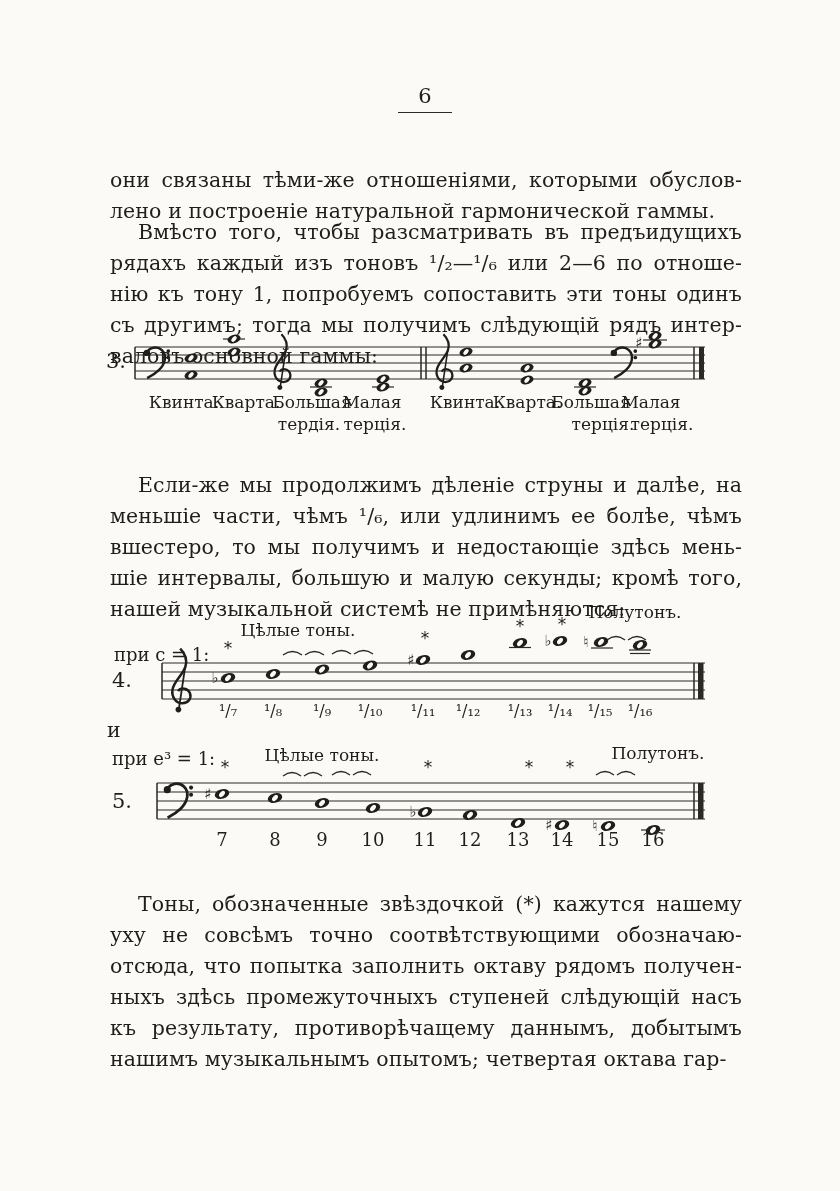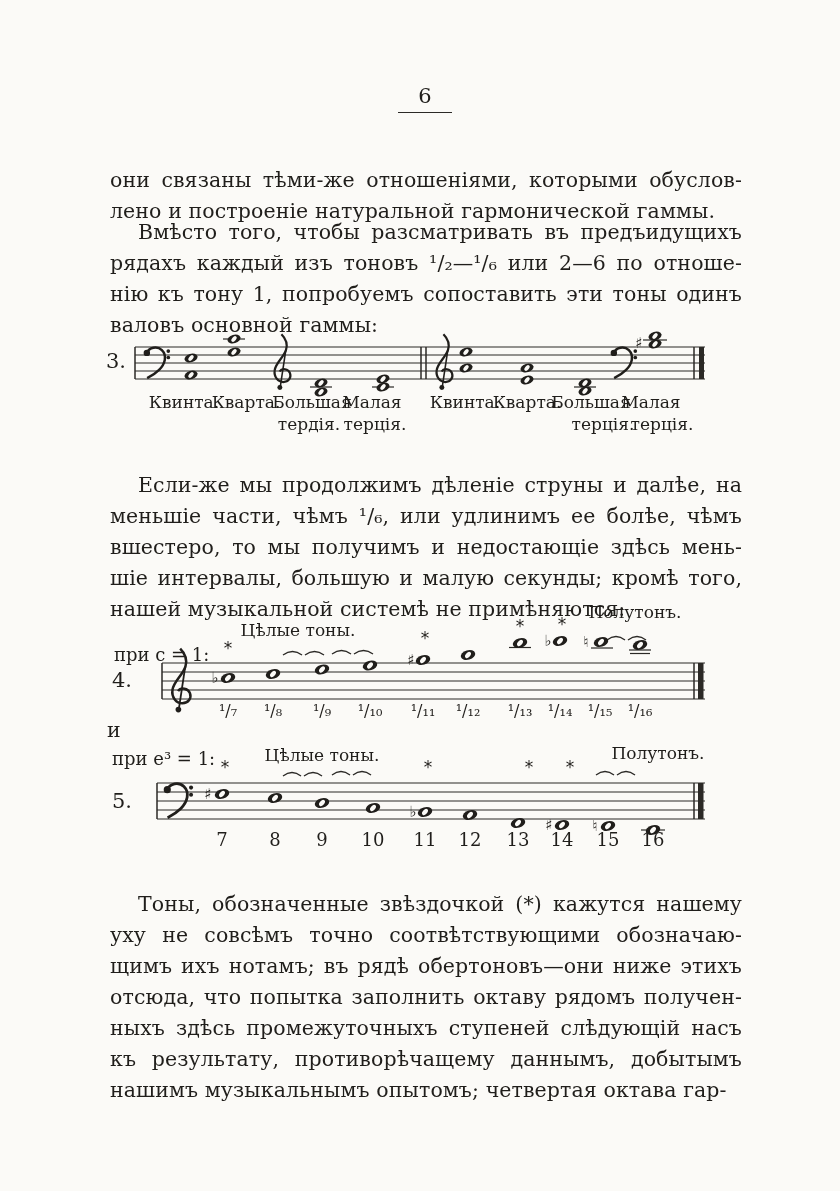--- a/index.html
+++ b/index.html
@@ -64,20 +64,21 @@
 
   <p class="para" style="top:144px;">
     <span class="ln">они связаны тѣми-же отношеніями, которыми обуслов-</span>
     <span class="ln last">лено и построеніе натуральной гармонической гаммы.</span>
   </p>
 
   <p class="para" style="top:196px;">
     <span class="ln ind">Вмѣсто того, чтобы разсматривать въ предъидущихъ</span>
     <span class="ln">рядахъ каждый изъ тоновъ ¹/₂—¹/₆ или 2—6 по отноше-</span>
     <span class="ln">нію къ тону 1, попробуемъ сопоставить эти тоны одинъ</span>
+    <span class="ln">съ другимъ; тогда мы получимъ слѣдующій рядъ интер-</span>
     <span class="ln last">валовъ основной гаммы:</span>
   </p>
 
   <span class="exnum" style="left:106px; top:349px;">3.</span>
   <svg class="mus" style="left:133px; top:326px;" width="580" height="112" viewBox="0 0 580 112">
 
     <line class="sline" x1="2" y1="21" x2="572" y2="21"></line>
     <line class="sline" x1="2" y1="29" x2="572" y2="29"></line>
     <line class="sline" x1="2" y1="37" x2="572" y2="37"></line>
     <line class="sline" x1="2" y1="45" x2="572" y2="45"></line>
@@ -255,20 +256,19 @@
     <text class="num" x="362" y="101">12</text>
     <text class="num" x="410" y="101">13</text>
     <text class="num" x="454" y="101">14</text>
     <text class="num" x="500" y="101">15</text>
     <text class="num" x="545" y="101">16</text>
   </svg>
 
   <p class="para" style="top:868px;">
     <span class="ln ind">Тоны, обозначенные звѣздочкой (*) кажутся нашему</span>
     <span class="ln">уху не совсѣмъ точно соотвѣтствующими обозначаю-</span>
-    <span class="ln">щимъ ихъ нотамъ; въ рядѣ обертоновъ—они ниже этихъ</span>
     <span class="ln">отсюда, что попытка заполнить октаву рядомъ получен-</span>
     <span class="ln">ныхъ здѣсь промежуточныхъ ступеней слѣдующій насъ</span>
     <span class="ln">къ результату, противорѣчащему даннымъ, добытымъ</span>
     <span class="ln last">нашимъ музыкальнымъ опытомъ; четвертая октава гар-</span>
   </p>
 
 </div>
 
 </body></html>

